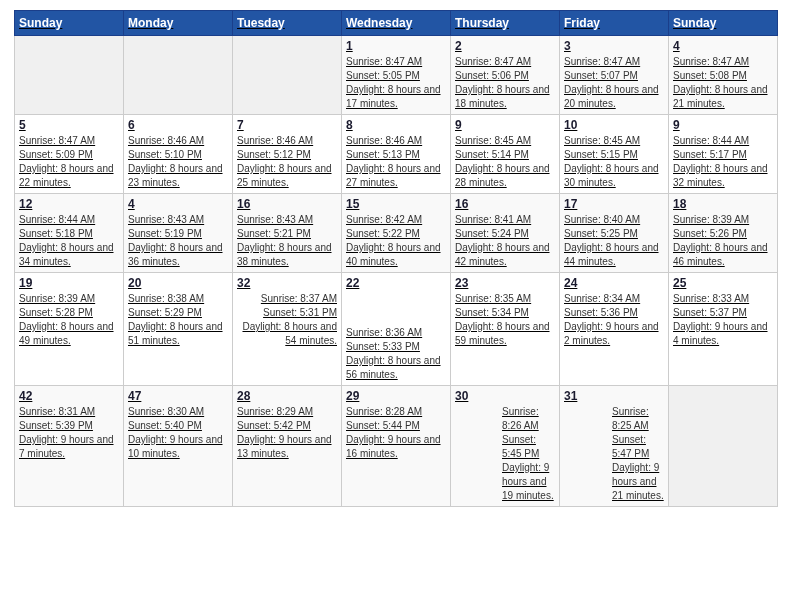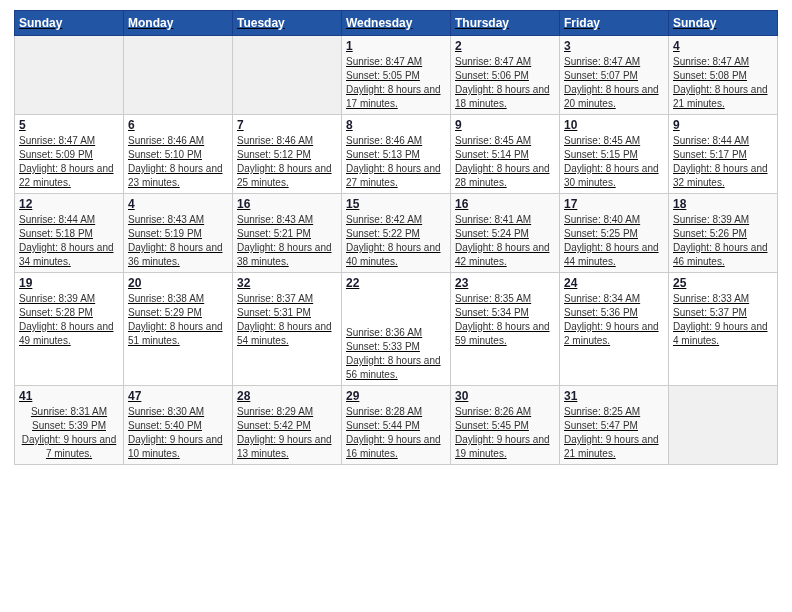--- a/index.html
+++ b/index.html
@@ -238,21 +238,21 @@
 Daylight: 8 hours and 49 minutes.</div>
           </td>
           <td>
             <span class="day-number">20</span>
             <div class="day-info" style="white-space: pre-line;">Sunrise: 8:38 AM
 Sunset: 5:29 PM
 Daylight: 8 hours and 51 minutes.</div>
           </td>
           <td>
             <span class="day-number">32</span>
-            <div class="day-info" style="white-space: pre-line;">Sunrise: 8:37 AM
+            <div class="day-info" style="white-space: pre-line; text-align: right;">Sunrise: 8:37 AM
 Sunset: 5:31 PM
 Daylight: 8 hours and 54 minutes.</div>
           </td>
           <td>
             <span class="day-number">22</span>
             <div class="day-info" style="white-space: pre-line; margin-top: 36px;">Sunrise: 8:36 AM
 Sunset: 5:33 PM
 Daylight: 8 hours and 56 minutes.</div>
           </td>
           <td>
@@ -269,22 +269,22 @@
           </td>
           <td>
             <span class="day-number">25</span>
             <div class="day-info" style="white-space: pre-line;">Sunrise: 8:33 AM
 Sunset: 5:37 PM
 Daylight: 9 hours and 4 minutes.</div>
           </td>
         </tr>
         <tr>
           <td>
-            <span class="day-number">41</span>
-            <div class="day-info" style="white-space: pre-line; text-align: center;">Sunrise: 8:31 AM
+            <span class="day-number">42</span>
+            <div class="day-info" style="white-space: pre-line;">Sunrise: 8:31 AM
 Sunset: 5:39 PM
 Daylight: 9 hours and 7 minutes.</div>
           </td>
           <td>
             <span class="day-number">47</span>
             <div class="day-info" style="white-space: pre-line;">Sunrise: 8:30 AM
 Sunset: 5:40 PM
 Daylight: 9 hours and 10 minutes.</div>
           </td>
           <td>
@@ -294,27 +294,27 @@
 Daylight: 9 hours and 13 minutes.</div>
           </td>
           <td>
             <span class="day-number">29</span>
             <div class="day-info" style="white-space: pre-line;">Sunrise: 8:28 AM
 Sunset: 5:44 PM
 Daylight: 9 hours and 16 minutes.</div>
           </td>
           <td>
             <span class="day-number">30</span>
-            <div class="day-info" style="white-space: pre-line;">Sunrise: 8:26 AM
+            <div class="day-info" style="white-space: pre-line; margin-left: 47px;">Sunrise: 8:26 AM
 Sunset: 5:45 PM
 Daylight: 9 hours and 19 minutes.</div>
           </td>
           <td>
             <span class="day-number">31</span>
-            <div class="day-info" style="white-space: pre-line;">Sunrise: 8:25 AM
+            <div class="day-info" style="white-space: pre-line; margin-left: 48px;">Sunrise: 8:25 AM
 Sunset: 5:47 PM
 Daylight: 9 hours and 21 minutes.</div>
           </td>
           <td class="empty"></td>
         </tr>
       </tbody>
   </table>
 </div>
 
 </body></html>

